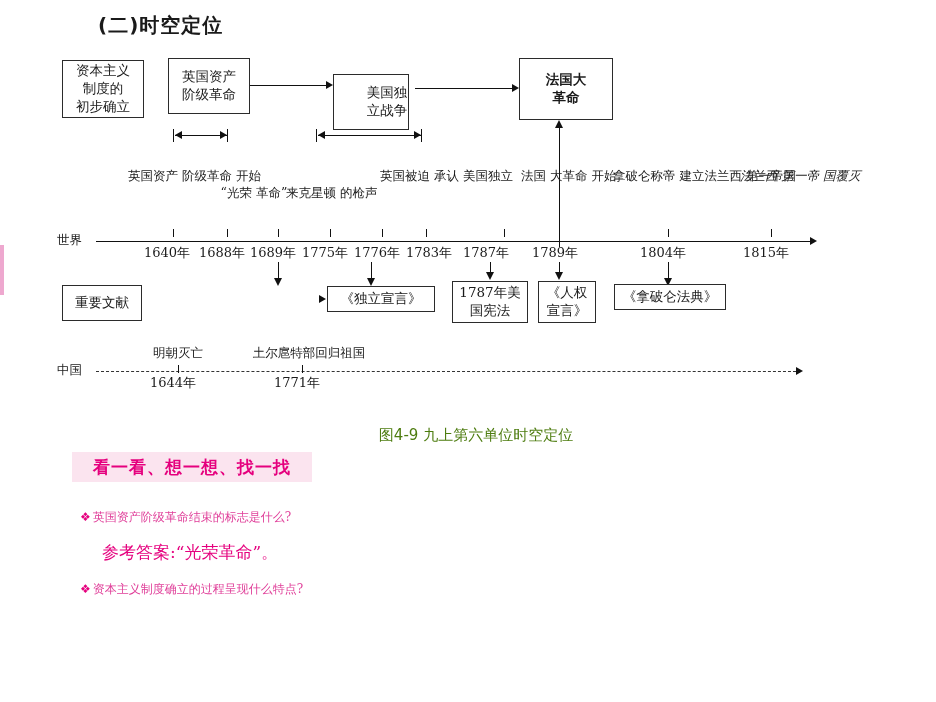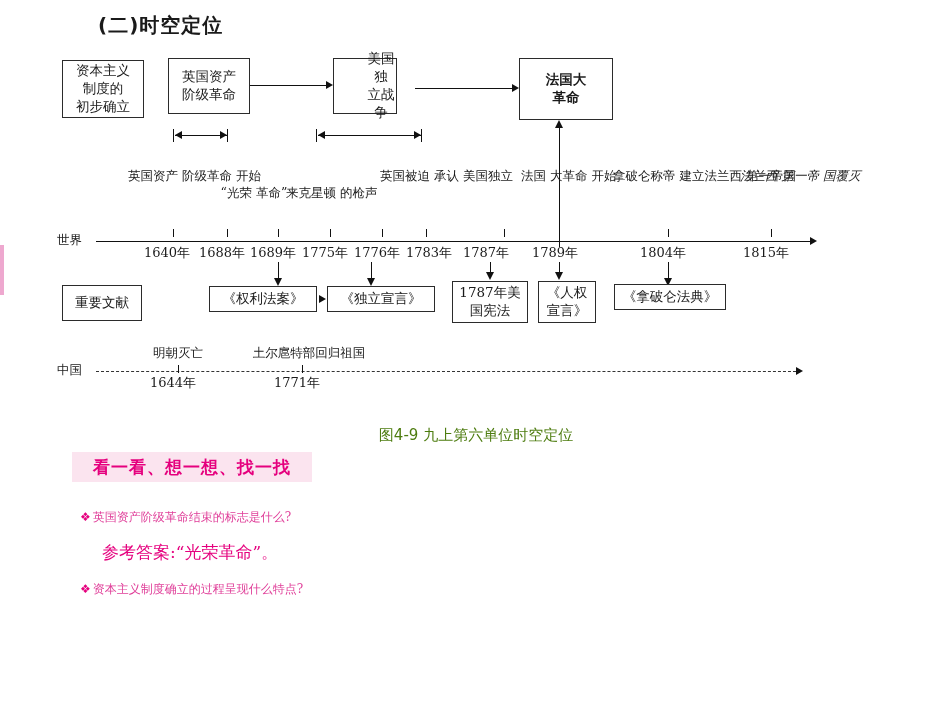--- a/index.html
+++ b/index.html
@@ -122,21 +122,21 @@
     </div>
   </div>
 
   <div class="abs fbox" style="left:168px;top:58px;width:82px;height:56px;">
     <div>
       <span>英国资产</span>
       <span>阶级革命</span>
     </div>
   </div>
 
-  <div class="abs fbox" style="left:333px;top:58px;width:64px;height:56px;padding-left:32px;">
+  <div class="abs fbox" style="left:333px;top:74px;width:76px;height:56px;padding-left:32px;">
     <div>
       <span>美国独</span>
       <span>立战争</span>
     </div>
   </div>
 
   <div class="abs fbox" style="left:519px;top:58px;width:94px;height:62px;font-weight:bold;">
     <div>
       <span>法国大</span>
       <span>革命</span>
@@ -236,23 +236,20 @@
   <div class="abs vline" style="left:559px;top:262px;height:12px;"></div>
   <div class="abs arrow-d" style="left:555px;top:272px;"></div>
 
   <div class="abs vline" style="left:668px;top:262px;height:18px;"></div>
   <div class="abs arrow-d" style="left:664px;top:278px;"></div>
 
   <div class="abs fbox thin" style="left:62px;top:285px;width:80px;height:36px;">
     <span>重要文献</span>
   </div>
 
-  <div class="abs fbox" style="left:209px;top:286px;width:108px;height:26px;">
-    <span>《权利法案》</span>
-  </div>
   <div class="abs arrow-r" style="left:319px;top:295px;"></div>
   <div class="abs fbox" style="left:327px;top:286px;width:108px;height:26px;">
     <span>《独立宣言》</span>
   </div>
 
   <div class="abs fbox" style="left:452px;top:281px;width:76px;height:42px;">
     <div>
       <span>1787年美</span>
       <span>国宪法</span>
     </div>

